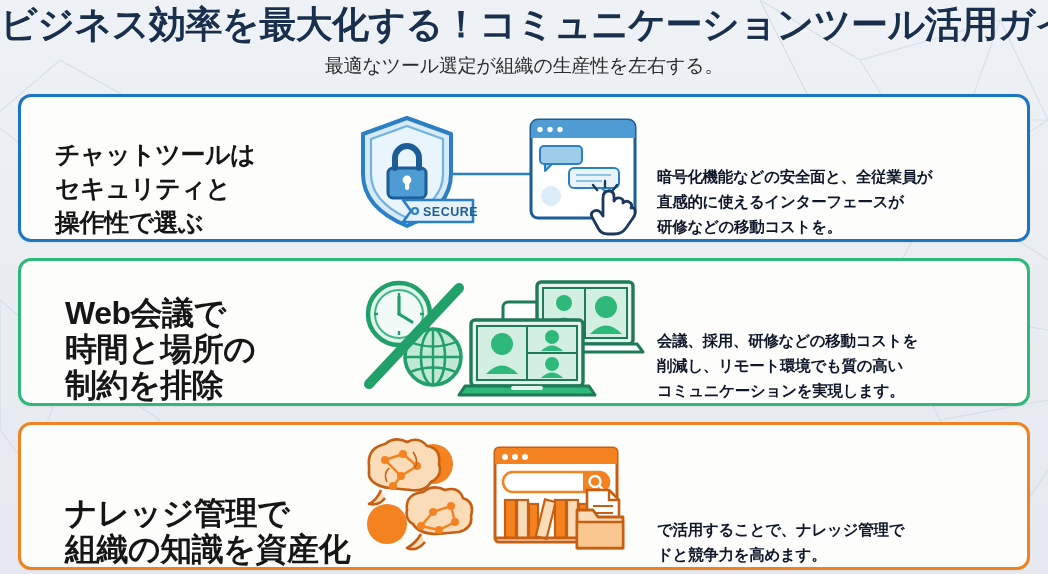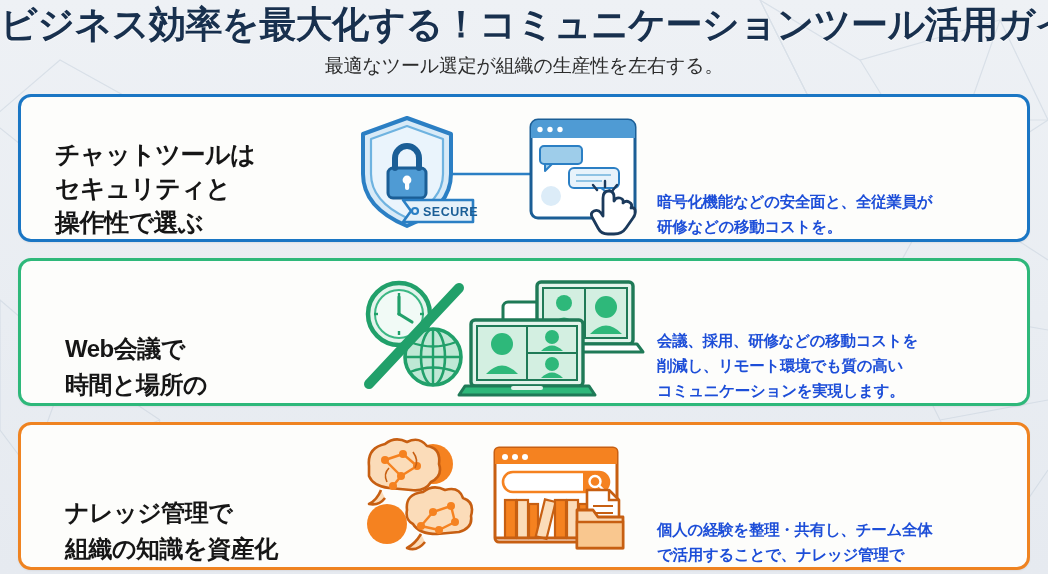--- a/index.html
+++ b/index.html
@@ -84,42 +84,42 @@
     box-sizing: border-box;
     font-size: 25px;
     line-height: 34px;
     font-weight: bold;
     color: #161616;
     letter-spacing: -0.5px;
     text-shadow: 0 1px 0 rgba(255,255,255,0.45);
   }
   .card.green .card-title,
   .card.orange .card-title {
-    font-size: 24px;
+    font-size: 32px;
     line-height: 36px;
     padding-left: 44px;
   }
 
   .card-icon {
     flex: 0 0 300px;
     width: 300px;
     height: 132px;
     display: flex;
     align-items: center;
     justify-content: center;
   }
 
   .card-desc {
     flex: 1 1 auto;
     padding-left: 6px;
     padding-right: 14px;
     font-size: 15.5px;
     line-height: 25px;
     font-weight: bold;
-    color: #1d4ed8;
+    color: #0f172a;
     letter-spacing: -0.3px;
   }
   .card-desc div { white-space: nowrap; }
 </style>
 </head>
 <body>
 
 <div id="page">
 
   <svg class="bg-pattern" width="1048" height="574" viewBox="0 0 1048 574" aria-hidden="true">
@@ -187,29 +187,31 @@
             <line x1="258" y1="82" x2="262" y2="77"></line>
           </g>
           <path d="M248 90 q0 -7 6 -7 q5 0 5 6 l0 4 q2 -4 6 -3 q4 1 3 5 q3 -3 6 -1 q4 2 2 6
                    q3 -1 4 2 q1 4 -2 8 l-7 10 q-4 6 -12 6 l-6 0 q-7 0 -10 -6 l-6 -11 q-2 -4 2 -6
                    q4 -2 7 2 l2 3 z" fill="#ffffff" stroke="#1b3a5c" stroke-width="2.8" stroke-linejoin="round"></path>
         </svg>
       </div>
 
       <div class="card-desc">
         <div>暗号化機能などの安全面と、全従業員が</div>
+        <div>直感的に使えるインターフェースが</div>
         <div>研修などの移動コストを。</div>
       </div>
     </div>
 
     <div class="card green" style="border-color: rgb(46, 184, 122);">
 
       <div class="card-title">
         <div>Web会議で</div>
         <div>時間と場所の</div>
+        <div>制約を排除</div>
       </div>
 
       <div class="card-icon">
         <svg width="292" height="126" viewBox="0 0 292 126" aria-hidden="true">
 
           <circle cx="44" cy="40" r="31" fill="#e4f4ec" stroke="#21a06a" stroke-width="4.5"></circle>
           <circle cx="44" cy="40" r="24" fill="#f1faf6" stroke="#3cb784" stroke-width="2"></circle>
           <line x1="44" y1="23" x2="44" y2="40" stroke="#21a06a" stroke-width="3.2" stroke-linecap="round"></line>
           <line x1="44" y1="40" x2="57" y2="48" stroke="#21a06a" stroke-width="3.2" stroke-linecap="round"></line>
           <line x1="44" y1="19" x2="44" y2="23" stroke="#21a06a" stroke-width="2.4"></line>
@@ -340,19 +342,19 @@
             <line x1="238" y1="68" x2="258" y2="68"></line>
             <line x1="238" y1="75" x2="258" y2="75"></line>
             <line x1="238" y1="82" x2="250" y2="82"></line>
           </g>
           <path d="M222 72 l16 0 l5 7 l25 0 l0 31 l-46 0 z" fill="#fbdcb9" stroke="#c75f12" stroke-width="2.8" stroke-linejoin="round"></path>
           <path d="M222 84 l46 0 l0 26 l-46 0 z" fill="#f9c78f" stroke="#c75f12" stroke-width="2.4"></path>
         </svg>
       </div>
 
       <div class="card-desc">
-        <div>個人の経験を整理・共有し、チーム全体</div>
         <div>で活用することで、ナレッジ管理で</div>
+        <div>ドと競争力を高めます。</div>
       </div>
     </div>
 
   </div>
 </div>
 
 </body></html>

